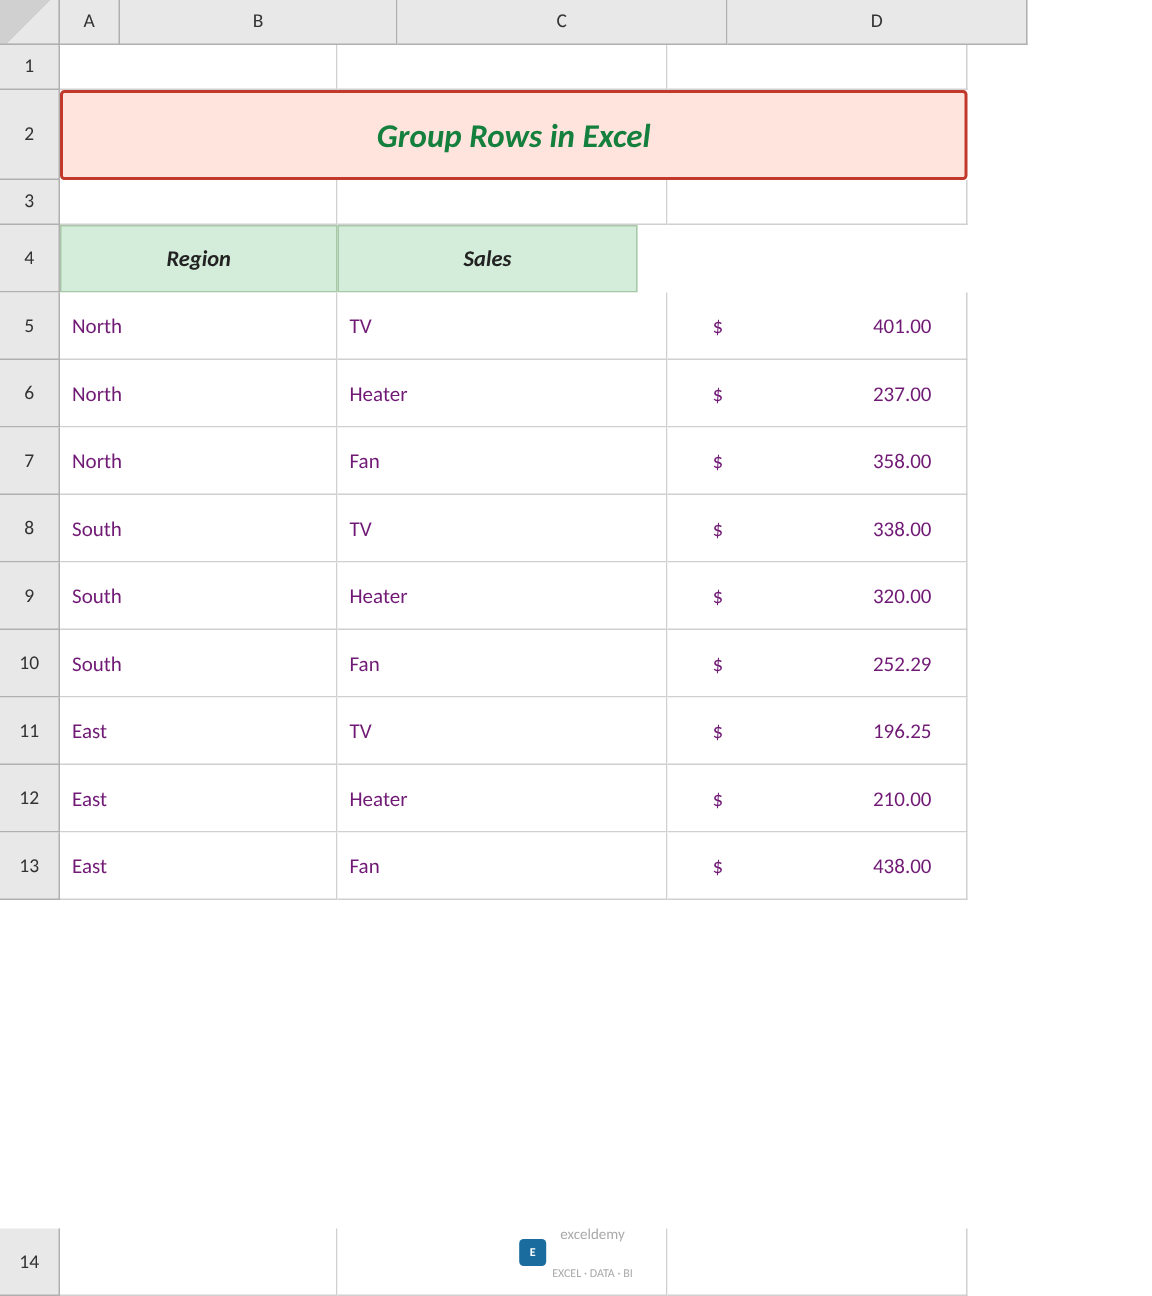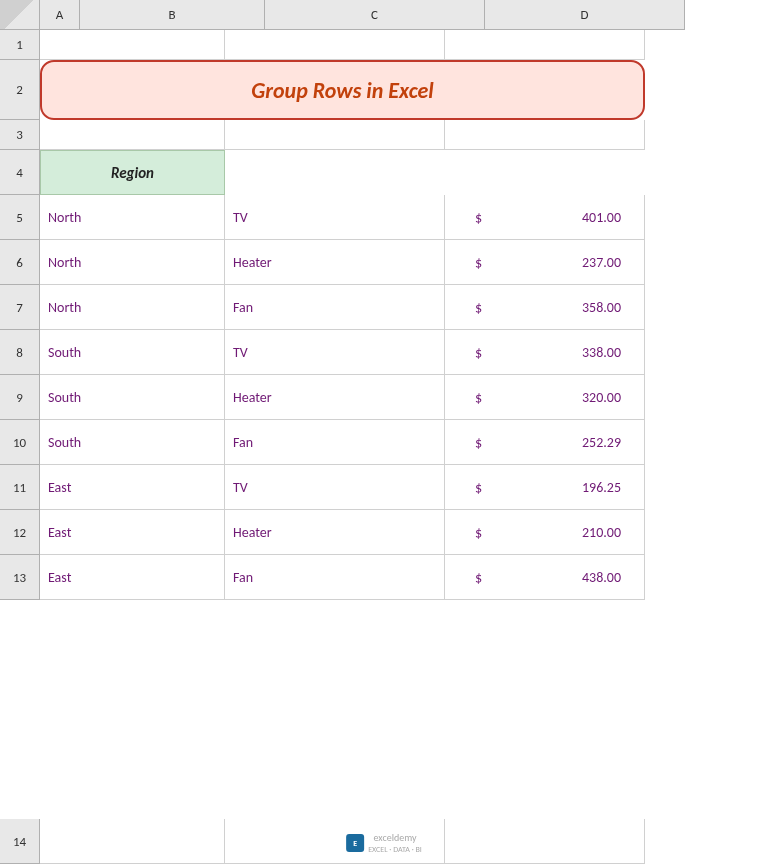--- a/index.html
+++ b/index.html
@@ -129,28 +129,28 @@
     .row-4  { height: 45px; }
     .row-5  { height: 45px; }
     .row-14 { height: 45px; }
 
     
     .title-cell {
       width: 605px; 
       min-width: 605px;
       background: #ffe4de;
       border: 2px solid #c0392b;
-      border-radius: 14px;
+      border-radius: 3px;
       display: flex;
       align-items: center;
       justify-content: center;
       font-size: 22px;
       font-weight: bold;
       font-style: italic;
-      color: #c2410c;
+      color: #15803d;
     }
 
     
     .header-cell {
       background: #d4edda;
       border: 1px solid #a8c8a8;
       font-weight: bold;
       font-style: italic;
       font-size: 15px;
       color: #222;
@@ -235,20 +235,21 @@
     <div class="row row-3">
       <div class="row-header">3</div>
       <div class="cell col-b empty-cell"></div>
       <div class="cell col-c empty-cell"></div>
       <div class="cell col-d empty-cell"></div>
     </div>
 
     <div class="row row-4">
       <div class="row-header">4</div>
       <div class="cell col-b header-cell">Region</div>
+      <div class="cell col-d header-cell">Sales</div>
     </div>
 
     <div id="data-rows" class="body-rows">
         <div class="row row-5">
       <div class="row-header">5</div>
       <div class="cell col-b">North</div>
       <div class="cell col-c">TV</div>
       <div class="cell col-d sales-cell">
         <div class="sales-amount">
           <span class="dollar-sign">$</span>
@@ -352,16 +353,16 @@
       <div class="cell col-c empty-cell"></div>
       <div class="cell col-d empty-cell"></div>
     </div>
 
   </div>
 
   <div class="watermark">
     <div class="watermark-logo">E</div>
     <div>
       <div>exceldemy</div>
-      <div style="font-size:8px;">EXCEL · DATA · BI</div>
+      <div style="font-size:8px;margin-top:15px;">EXCEL · DATA · BI</div>
     </div>
   </div>
 </div>
 
 </body></html>

